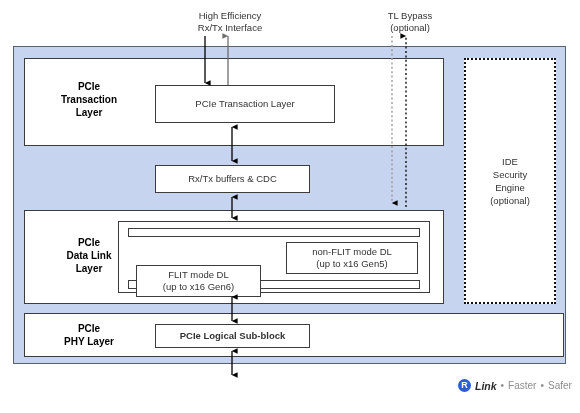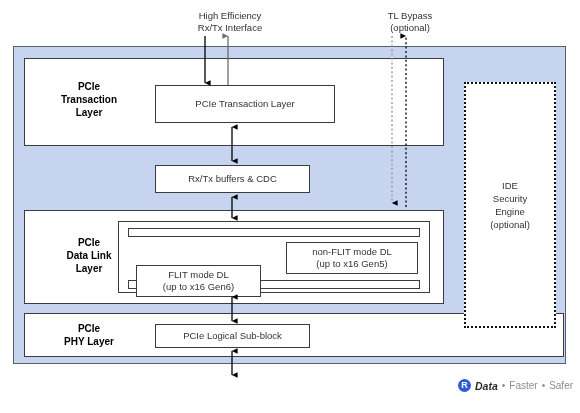--- a/index.html
+++ b/index.html
@@ -82,21 +82,21 @@
     line-height: 12px;
     color: #333333;
     display: flex;
     align-items: center;
     justify-content: center;
     text-align: center;
     white-space: pre-line;
   }
   #box-tl        { left: 155px; top: 85px; width: 180px; height: 38px; }
   #box-rxtx      { left: 155px; top: 165px; width: 155px; height: 28px; }
-  #box-logical   { left: 155px; top: 324px; width: 155px; height: 24px; }
+  #box-logical   { left: 155px; top: 324px; width: 155px; height: 24px; font-weight: bold; }
 
   
   #dl-group {
     position: absolute;
     left: 118px;
     top: 221px;
     width: 312px;
     height: 72px;
     background: #ffffff;
     border: 1px solid #3c3c3c;
@@ -128,21 +128,20 @@
     border: 2.5px dotted #111111;
     box-sizing: border-box;
     display: flex;
     align-items: center;
     justify-content: center;
     font-size: 9.5px;
     line-height: 13px;
     color: #333333;
     text-align: center;
     white-space: pre-line;
-    margin-top: 24px;
   }
 
   
   #arrows {
     position: absolute;
     left: 0; top: 0;
     width: 580px;
     height: 413px;
     pointer-events: none;
   }
@@ -248,20 +247,20 @@
 
     <line x1="232" y1="197" x2="232" y2="218" stroke="#000000" stroke-width="1.3" marker-start="url(#ah-black)" marker-end="url(#ah-black)"></line>
 
     <line x1="232" y1="297" x2="232" y2="321" stroke="#000000" stroke-width="1.3" marker-start="url(#ah-black)" marker-end="url(#ah-black)"></line>
 
     <line x1="232" y1="351" x2="232" y2="375" stroke="#000000" stroke-width="1.3" marker-start="url(#ah-black)" marker-end="url(#ah-black)"></line>
   </svg>
 
   <div id="logo">
     <span id="logo-mark">R</span>
-    <span id="logo-word">Data</span>
+    <span id="logo-word">Link</span>
     <span class="logo-dot">•</span>
     <span class="logo-tag">Faster</span>
     <span class="logo-dot">•</span>
     <span class="logo-tag">Safer</span>
   </div>
 
 </div>
 
 </body></html>

